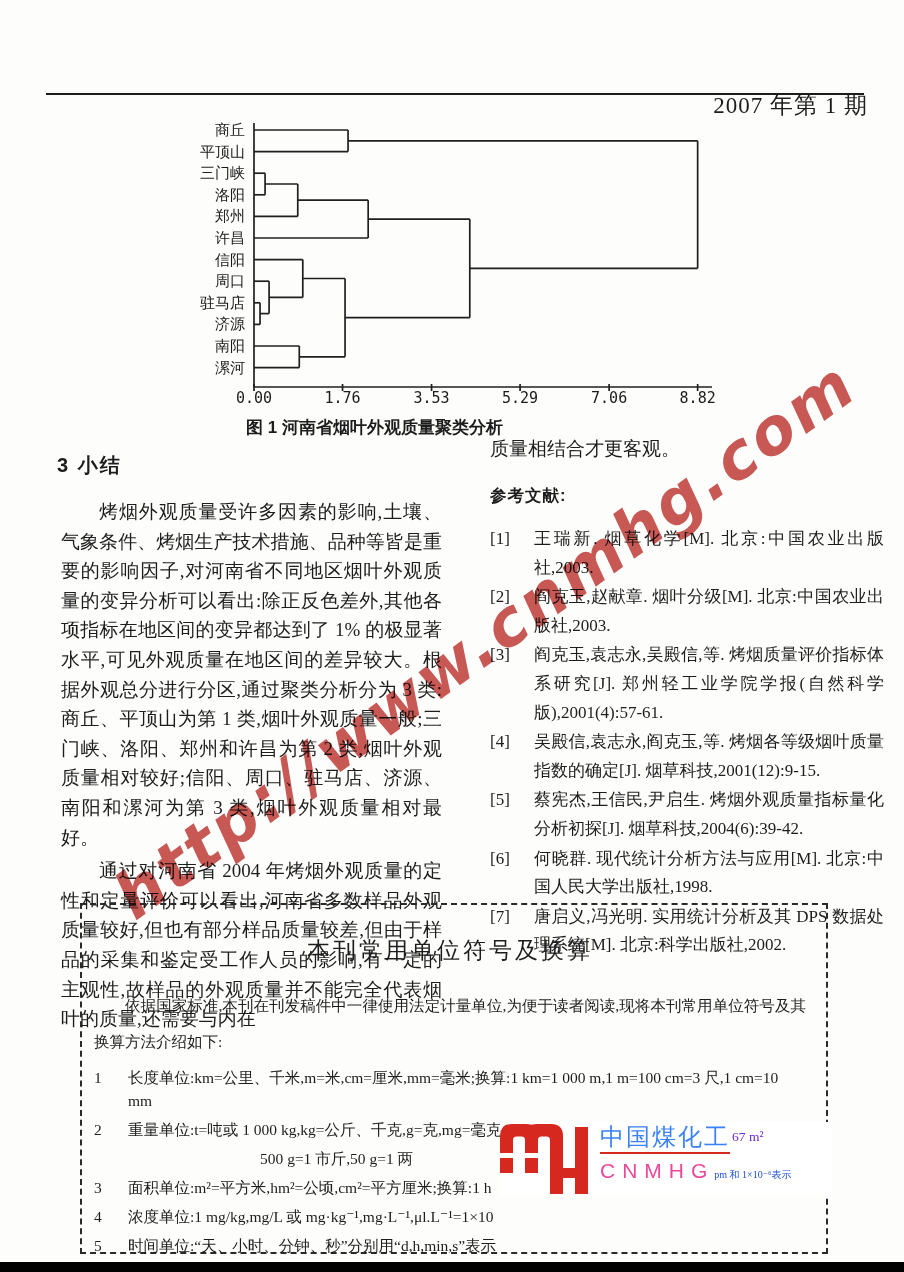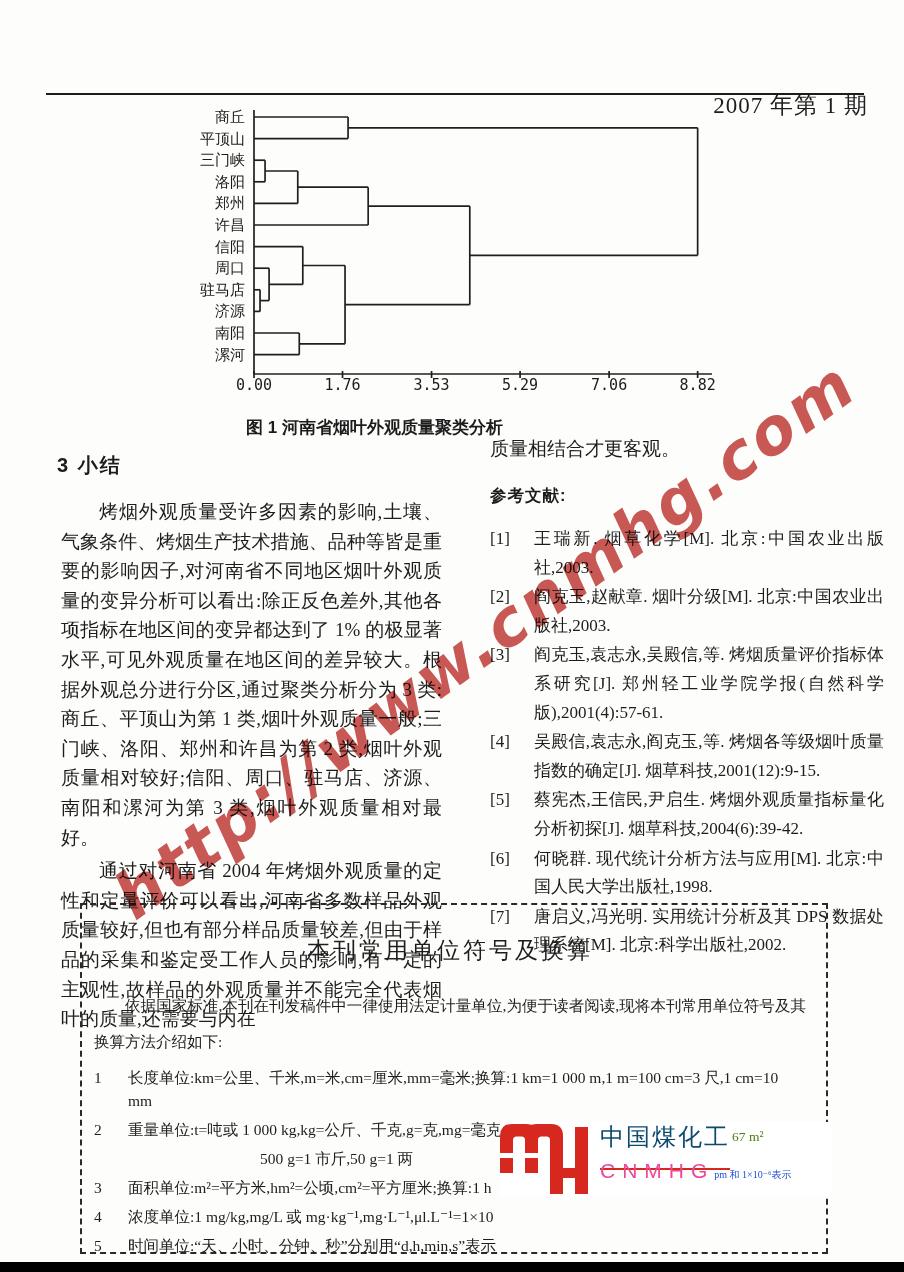--- a/index.html
+++ b/index.html
@@ -2,21 +2,21 @@
 <html><head>
 <meta charset="utf-8">
 <style>
   html,body{margin:0;padding:0;background:#e8e8e8;}
   .page{position:relative;width:904px;height:1272px;background:#fdfdfc;overflow:hidden;
         font-family:"Liberation Serif","DejaVu Serif",serif;color:#1d1d1d;}
   
   .header-issue{position:absolute;top:58px;right:36px;font-size:23px;letter-spacing:1px;margin-top:32px;}
   .header-rule{position:absolute;top:93px;left:46px;width:818px;height:2px;background:#1c1c1c;}
   
-  .dendro{position:absolute;left:178px;top:102px;width:556px;height:302px;margin:0;}
+  .dendro{position:absolute;left:178px;top:115px;width:556px;height:302px;margin:0;}
   .dendro svg{display:block;width:100%;height:100%;}
   
   .caption{position:absolute;top:416px;left:0;width:749px;text-align:center;
            font-family:"Liberation Sans","DejaVu Sans",sans-serif;font-weight:bold;font-size:17px;}
   
   .col-left{position:absolute;left:57px;top:452px;width:389px;}
   .col-left h3{font-family:"Liberation Sans","DejaVu Sans",sans-serif;font-size:20px;margin:0 0 18px 0;
                letter-spacing:2px;}
   .body-p{font-size:19px;line-height:29.6px;text-align:justify;text-indent:2em;margin:4px;}
   .col-right{position:absolute;left:490px;top:434px;width:394px;}
@@ -35,23 +35,23 @@
   .unit-line .num{flex:none;width:34px;}
   .unit-line .txt{flex:1;}
   .unit-cont .txt{padding-left:132px;}
   .signoff{text-align:right;font-size:16px;margin-top:14px;padding-right:6px;}
   
   .logo{position:absolute;left:500px;top:1122px;width:332px;height:74px;background:#fff;
         display:flex;align-items:flex-start;z-index:6;}
   .logo-glyph{flex:none;width:88px;height:70px;margin-top:2px;}
   .logo-text{margin-left:12px;white-space:nowrap;}
   .logo-row1{line-height:30px;}
-  .logo-cn{font-family:"Liberation Sans","DejaVu Sans",sans-serif;font-size:24px;color:#0c4a6e;
-           letter-spacing:2px;border-bottom:2px solid #d6281e;padding-bottom:18px;}
-  .frag3{font-size:13.5px;color:#4d7c0f;margin-left:2px;vertical-align:4px;}
+  .logo-cn{font-family:"Liberation Sans","DejaVu Sans",sans-serif;font-size:24px;color:#3b82f6;
+           letter-spacing:2px;border-bottom:2px solid #d6281e;padding-bottom:2px;}
+  .frag3{font-size:13.5px;color:#6d28d9;margin-left:2px;vertical-align:4px;}
   .logo-row2{line-height:26px;margin-top:3px;}
   .logo-en{font-family:"Liberation Sans","DejaVu Sans",sans-serif;font-size:21px;color:#ec4899;
            letter-spacing:7px;}
   .frag4{font-size:10px;color:#1d4ed8;margin-left:0px;}
   
   .watermark{position:absolute;left:485px;top:640px;transform:translate(-50%,-50%) rotate(-36deg);
              font-family:"DejaVu Sans",sans-serif;font-style:italic;font-weight:bold;
              font-size:64px;letter-spacing:3px;white-space:nowrap;z-index:5;
              mix-blend-mode:multiply;opacity:.8;pointer-events:none;}
   .bottom-bar{position:absolute;left:0;top:1262px;width:904px;height:10px;background:#000;}

